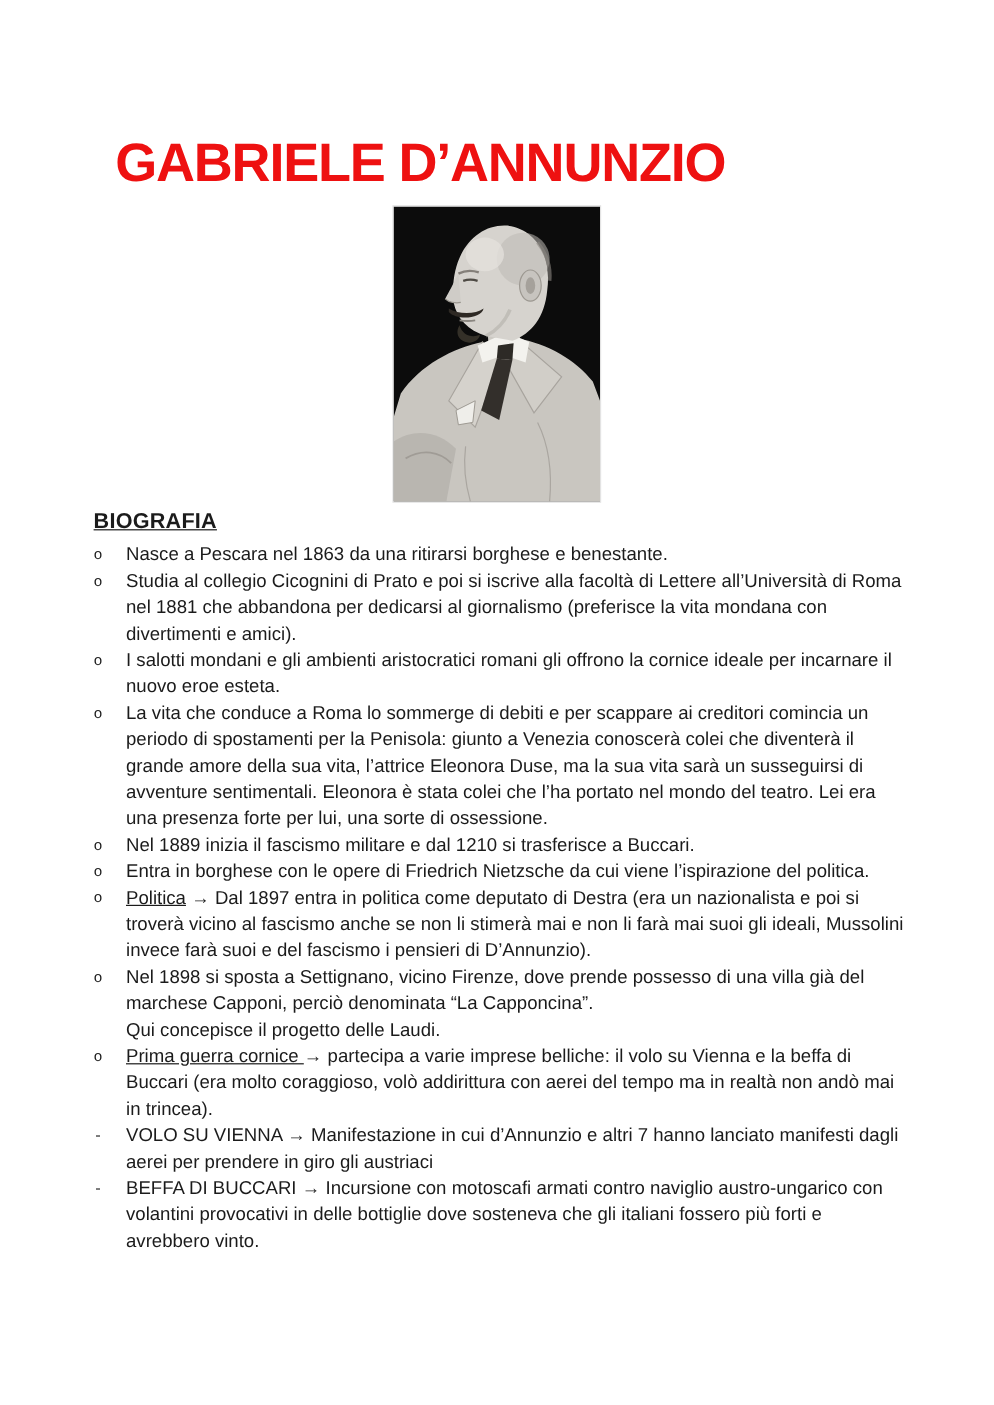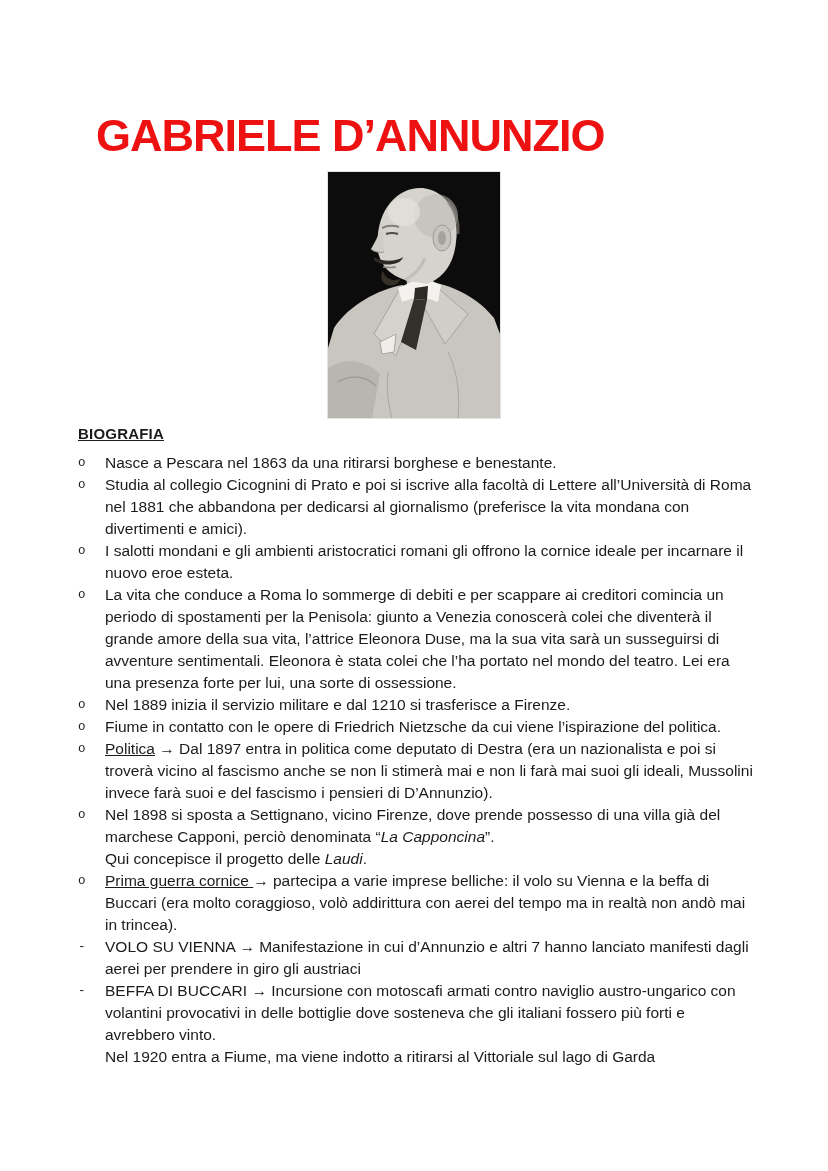--- a/index.html
+++ b/index.html
@@ -12,33 +12,33 @@
     font-size:45px;font-weight:700;letter-spacing:-1px;line-height:1.1;
     font-family:"Liberation Sans",sans-serif;
   }
   .photo{
     position:absolute;left:328px;top:172px;width:172px;height:246px;
     box-shadow:0 0 0 1px #e3e3e3;
   }
   .photo svg{display:block;}
   .bio{position:absolute;left:78px;top:421px;width:678px;}
   .heading{
-    margin:0 0 5px 0;font-size:15px;font-weight:700;text-decoration:underline;
+    margin:0 0 5px 0;font-size:18px;font-weight:700;text-decoration:underline;
     line-height:26px;letter-spacing:0.2px;
   }
   .list{font-size:15.5px;line-height:22px;}
   .item{display:flex;}
   .marker{
     flex:0 0 27px;width:27px;
     font-family:"Liberation Mono","DejaVu Sans Mono",monospace;
     font-size:12.5px;line-height:22px;
   }
   .item-text{flex:1;}
   .b{font-weight:400;}
-  .i{font-style:italic;}
+  .i{}
   .u{text-decoration:underline;}
 </style>
 </head>
 <body>
 
 <div class="page" style="color: rgb(27, 27, 27);">
 
   <h1 class="title" style="color: rgb(238, 17, 17);">GABRIELE D’ANNUNZIO</h1>
 
   <div class="photo">
@@ -102,42 +102,42 @@
         <div class="item">
           <span class="marker">o</span>
           <div class="item-text"><span>I </span><span class="b">salotti mondani</span><span> e gli </span><span class="b">ambienti aristocratici romani</span><span> gli offrono la cornice ideale per incarnare il nuovo eroe esteta.</span></div>
         </div>
         <div class="item">
           <span class="marker">o</span>
           <div class="item-text"><span>La vita che conduce a Roma lo sommerge di </span><span class="b">debiti</span><span> e per scappare ai creditori comincia un periodo di spostamenti per la Penisola: giunto a </span><span class="b">Venezia</span><span> conoscerà colei che diventerà il grande amore della sua vita, l’attrice </span><span class="b">Eleonora Duse</span><span>, ma la sua vita sarà un susseguirsi di avventure sentimentali. Eleonora è stata colei che l’ha portato nel mondo del teatro. Lei era una presenza forte per lui, una sorte di ossessione.</span></div>
         </div>
         <div class="item">
           <span class="marker">o</span>
-          <div class="item-text"><span>Nel 1889 inizia il </span><span class="b">servizio militare</span><span> e dal 1210 si trasferisce a </span><span class="b">Firenze</span><span>.</span></div>
+          <div class="item-text"><span>Nel 1889 inizia il </span><span class="b">fascismo militare</span><span> e dal 1210 si trasferisce a </span><span class="b">Buccari</span><span>.</span></div>
         </div>
         <div class="item">
           <span class="marker">o</span>
-          <div class="item-text"><span>Fiume in contatto con le </span><span class="b">opere di Friedrich Nietzsche</span><span> da cui viene l’ispirazione del </span><span class="b">politica.</span></div>
+          <div class="item-text"><span>Entra in borghese con le </span><span class="b">opere di Friedrich Nietzsche</span><span> da cui viene l’ispirazione del </span><span class="b">politica.</span></div>
         </div>
         <div class="item">
           <span class="marker">o</span>
           <div class="item-text"><span class="u">Politica</span><span> → Dal 1897 </span><span class="b">entra in politica come deputato di Destra</span><span> (era un nazionalista e poi si troverà vicino al fascismo anche se non li stimerà mai e non li farà mai suoi gli ideali, Mussolini invece farà suoi e del fascismo i pensieri di D’Annunzio).</span></div>
         </div>
         <div class="item">
           <span class="marker">o</span>
           <div class="item-text"><span>Nel 1898 si sposta a </span><span class="b">Settignano</span><span>, vicino Firenze, dove prende possesso di una villa già del marchese Capponi, perciò denominata “</span><span class="i">La Capponcina</span><span>”.</span><br><span>Qui concepisce il progetto delle </span><span class="i">Laudi</span><span>.</span></div>
         </div>
         <div class="item">
           <span class="marker">o</span>
           <div class="item-text"><span class="u">Prima guerra cornice </span><span>→ </span><span class="b">partecipa a varie imprese belliche</span><span>: il </span><span class="b">volo su Vienna</span><span> e la </span><span class="b">beffa di Buccari</span><span> (era molto coraggioso, volò addirittura con aerei del tempo ma in realtà non andò mai in trincea).</span></div>
         </div>
         <div class="item">
           <span class="marker">-</span>
           <div class="item-text"><span class="b">VOLO SU VIENNA</span><span> → Manifestazione in cui d’Annunzio e altri 7 hanno lanciato manifesti dagli aerei per prendere in giro gli austriaci</span></div>
         </div>
         <div class="item">
           <span class="marker">-</span>
-          <div class="item-text"><span class="b">BEFFA DI BUCCARI</span><span> → Incursione con motoscafi armati contro naviglio austro-ungarico con volantini provocativi in delle bottiglie dove sosteneva che gli italiani fossero più forti e avrebbero vinto.</span><br><span>Nel 1920 entra a Fiume, ma viene indotto a ritirarsi al Vittoriale sul lago di Garda</span></div>
+          <div class="item-text"><span class="b">BEFFA DI BUCCARI</span><span> → Incursione con motoscafi armati contro naviglio austro-ungarico con volantini provocativi in delle bottiglie dove sosteneva che gli italiani fossero più forti e avrebbero vinto.</span><br></div>
         </div>
       </div>
   </div>
 
 </div>
 
 </body></html>

